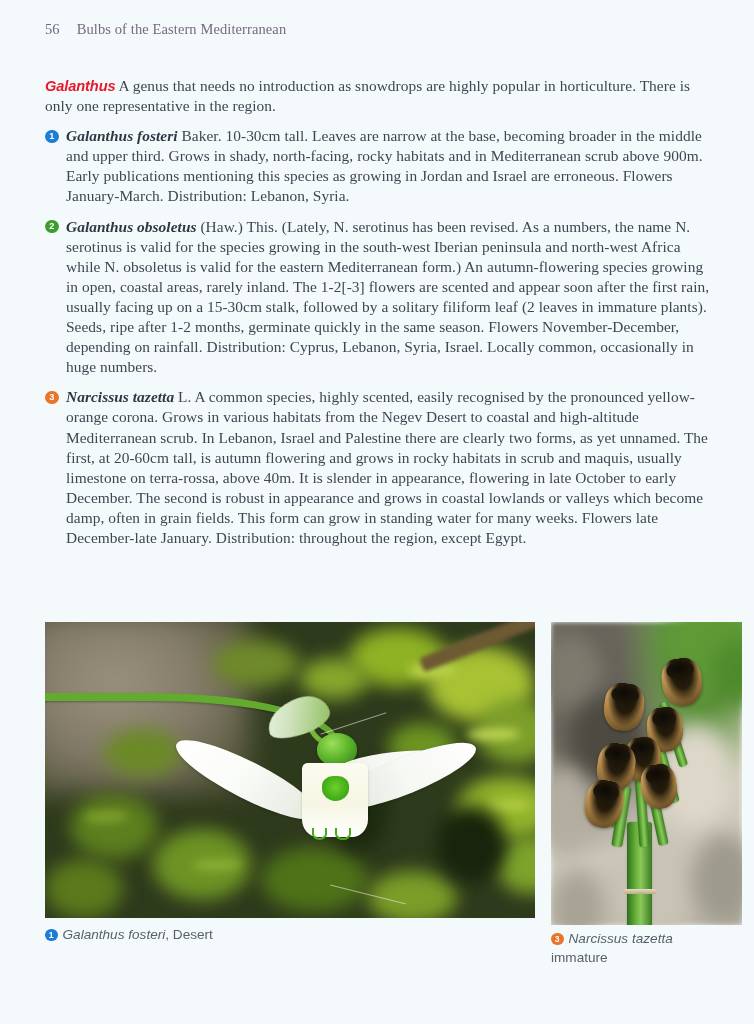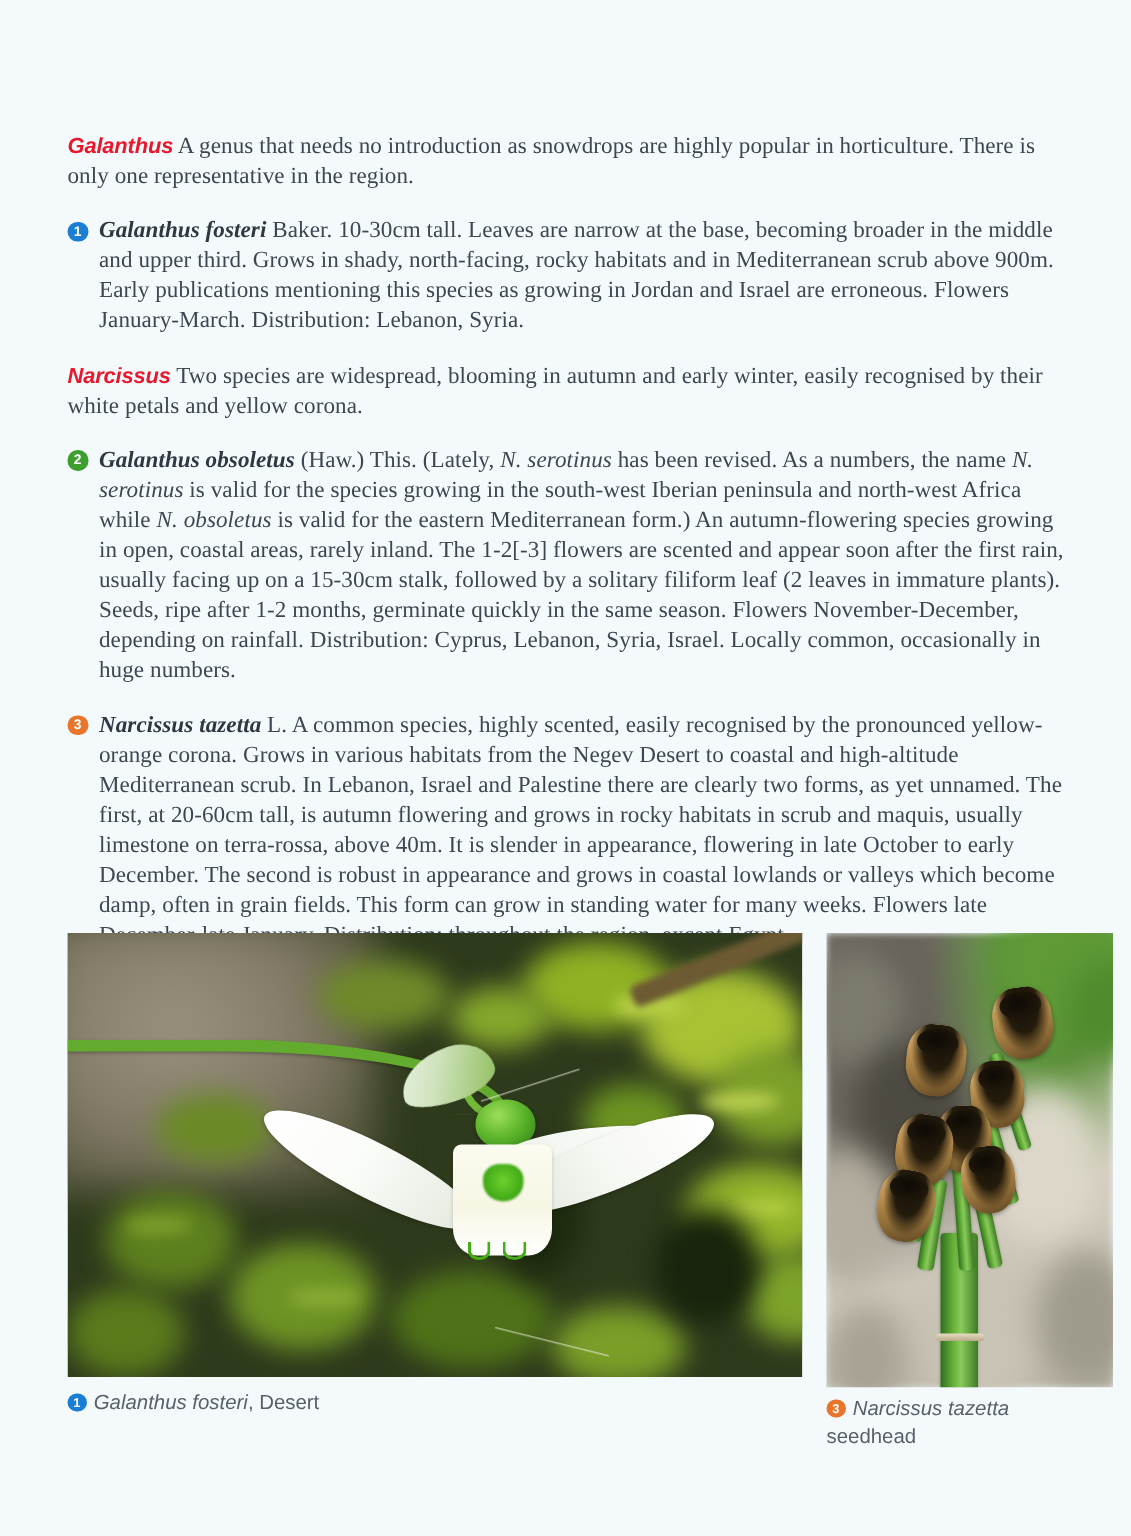--- a/index.html
+++ b/index.html
@@ -24,37 +24,37 @@
     letter-spacing:.1px;
   }
   .runhead .folio{font-size:14.5px;color:#6f6682;}
   .runhead .title{font-size:14.5px;color:#77687f;}
 
   
   .col{
     position:absolute;left:45px;top:72px;width:665px;
   }
   p{
-    margin:16px 0 10px 0;
+    margin:4px 0 10px 0;
     font-size:15.4px;
     line-height:20.1px;
     text-align:left;
     color:#3e4651;
     letter-spacing:.05px;
   }
   p.entry{position:relative;padding-left:21px;}
   .genus{
     font-weight:bold;font-style:italic;
     color:#e8172b;
     font-family:"Liberation Sans", sans-serif;
     font-size:14.6px;
     letter-spacing:-.1px;
   }
   .sp{font-weight:bold;font-style:italic;color:#2f3842;}
-  .it{font-style:italic;}
+  .it{}
   
   .num{
     position:absolute;left:0;top:3.4px;
     width:13.5px;height:13.5px;border-radius:50%;
     display:inline-flex;align-items:center;justify-content:center;
     color:#ffffff;font-family:"Liberation Sans", sans-serif;
     font-size:9.2px;font-weight:bold;line-height:1;
     padding-bottom:0px;
   }
   .num.n1{background:#1a7fd4;}
@@ -194,38 +194,38 @@
   .caption .cn.n3{background:#e8752a;}
   .caption .cit{font-style:italic;}
   #cap-left{left:45px;top:926px;width:470px;}
   #cap-right{left:551px;top:930px;width:196px;}
 </style>
 </head>
 <body>
 
 <div class="page">
 
+  <div class="runhead">
+    <span class="folio">56</span>
+    <span class="title">Bulbs of the Eastern Mediterranean</span>
+  </div>
 
   <div class="col">
 
     <p>
       <span class="genus">Galanthus</span>
       <span>A genus that needs no introduction as snowdrops are highly popular in horticulture. There is only one representative in the region.</span>
     </p>
 
     <p class="entry">
       <span class="num n1">1</span>
       <span class="sp">Galanthus fosteri</span>
       <span>Baker. 10-30cm tall. Leaves are narrow at the base, becoming broader in the middle and upper third. Grows in shady, north-facing, rocky habitats and in Mediterranean scrub above 900m. Early publications mentioning this species as growing in Jordan and Israel are erroneous. Flowers January-March. Distribution: Lebanon, Syria.</span>
     </p>
 
-    <p>
-      <span class="genus">Narcissus</span>
-      <span>Two species are widespread, blooming in autumn and early winter, easily recognised by their white petals and yellow corona.</span>
-    </p>
 
     <p class="entry">
       <span class="num n2">2</span>
       <span class="sp">Galanthus obsoletus</span>
       <span>(Haw.) This. (Lately,</span>
       <span class="it">N. serotinus</span>
       <span>has been revised. As a numbers, the name</span>
       <span class="it">N. serotinus</span>
       <span>is valid for the species growing in the south-west Iberian peninsula and north-west Africa while</span>
       <span class="it">N. obsoletus</span>
@@ -320,17 +320,17 @@
         <div class="pod" style="left:18%;top:52%;width:20%;height:16%;transform:rotate(10deg);"></div>
       </div>
     </div>
 
     <div class="caption" id="cap-left">
       <span class="cn n1">1</span><span class="cit">Galanthus fosteri</span><span>, Desert</span>
     </div>
 
     <div class="caption" id="cap-right">
       <span class="cn n3">3</span><span class="cit">Narcissus tazetta</span><br>
-      <span>seedhead</span>
+      <span>immature</span>
     </div>
 
   </div>
 </div>
 
 </body></html>

